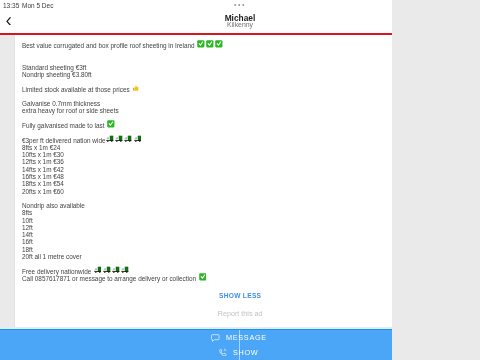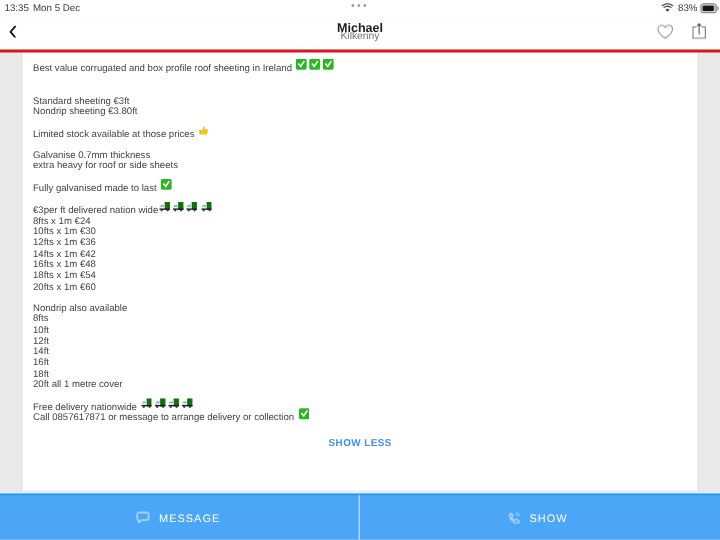--- a/index.html
+++ b/index.html
@@ -1,18 +1,18 @@
 <!DOCTYPE html>
 <html><head>
 <meta charset="utf-8">
 <style>
   html,body{margin:0;padding:0;}
   body{width:480px;height:360px;overflow:hidden;background:#eaeaea;
        font-family:"Liberation Sans",sans-serif;-webkit-font-smoothing:antialiased;}
-  .screen{position:relative;width:480px;height:360px;background:#eaeaea;overflow:hidden;}
+  .screen{position:relative;width:392px;height:360px;background:#eaeaea;overflow:hidden;}
 
   
   .statusbar{position:absolute;left:0;top:0;width:480px;height:13px;background:#fff;}
   .sb-left{position:absolute;left:2.6px;top:1.3px;font-size:6.5px;color:#3a3a3a;
            display:flex;align-items:baseline;gap:3.4px;line-height:9px;}
   .sb-right{position:absolute;right:0.5px;top:1.3px;height:9px;
             display:flex;align-items:center;gap:0;font-size:6.5px;color:#3a3a3a;}
 
   
   .navbar{position:absolute;left:0;top:13px;width:480px;height:20px;background:#fff;}
@@ -35,21 +35,21 @@
   .emw{display:inline-block;width:9.1px;height:1px;vertical-align:baseline;position:relative;}
   .sb-left span,.sb-right span,.dots,.title,.subtitle,.blk>div,.showless,.report,.bb-btn span{will-change:transform;}
   .em{position:absolute;left:0.72px;top:-7.1px;width:7.65px;height:7.65px;}
 
   .showless{position:absolute;left:0;right:0;top:257.3px;text-align:center;
             font-size:6.6px;font-weight:bold;color:#3c8ef0;letter-spacing:.3px;}
   .report{position:absolute;left:0;right:0;top:274.1px;text-align:center;
           font-size:7.2px;color:#c2c2c2;}
 
   
-  .bottombar{position:absolute;left:0;bottom:0;width:480px;height:30.6px;background:#4ba6f7;display:flex;border-top:1.1px solid #0d96f8;box-sizing:border-box;}
+  .bottombar{position:absolute;left:0;bottom:0;width:480px;height:30.6px;background:#4ba6f7;display:flex;border-top:1.1px solid #0d96f8;box-sizing:border-box;flex-direction:column;}
   .bb-btn{flex:1;display:flex;align-items:center;justify-content:center;gap:6.9px;
           color:#fff;font-size:7.3px;letter-spacing:.68px;padding-right:2.6px;}
   .bb-sep{position:absolute;left:239px;top:0;bottom:0;width:1.2px;background:#fff;opacity:.55;}
   .bb-ico{line-height:0;display:inline-block;}
 </style>
 </head>
 <body>
 
 <div class="screen">
 
@@ -240,20 +240,21 @@
                 <circle cx="27" cy="29" r="3.6" fill="#242428"></circle>
                 <circle cx="27" cy="29" r="1.4" fill="#8d8d93"></circle>
               </svg></span></div>
           <div>Call 0857617871 or message to arrange delivery or collection <span class="emw"><svg class="em" viewBox="0 0 36 36">
                 <rect x="1" y="1" width="34" height="34" rx="5" fill="#2bb624"></rect>
                 <path d="M7 17.6 11.2 14.2l4.6 6.2L26.2 6.4l3.6 3-13.1 19.4Z" fill="#fff"></path>
               </svg></span></div>
         </div>
       </div>
     <div class="showless">SHOW LESS</div>
+    <div class="report">Report this ad</div>
   </div>
 
   <div class="bottombar">
     <div class="bb-btn">
       <span class="bb-ico">
         <svg width="8.6" height="8.2" viewBox="0 0 43 41">
             <path d="M6.5 3.5h30a4 4 0 0 1 4 4v17a4 4 0 0 1-4 4H16l-8.5 9V28.5h-1a4 4 0 0 1-4-4v-17a4 4 0 0 1 4-4Z" fill="none" stroke="#fff" stroke-width="3.2" stroke-linejoin="round"></path>
           </svg>
       </span>
       <span>MESSAGE</span>

